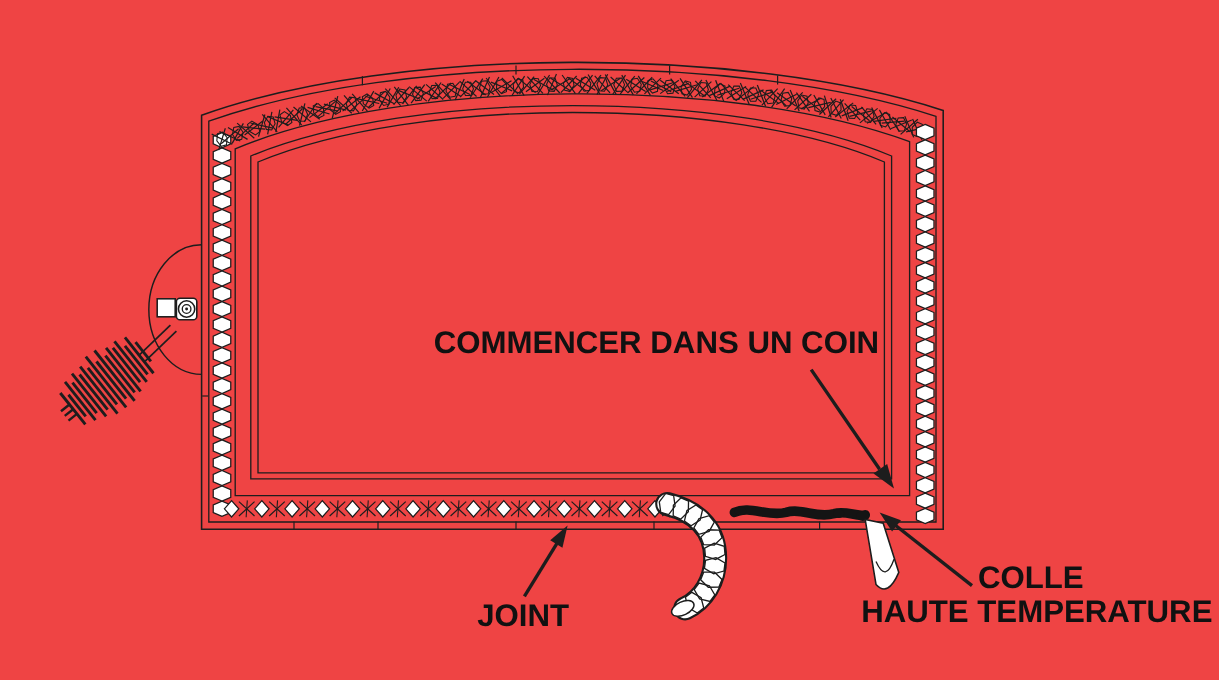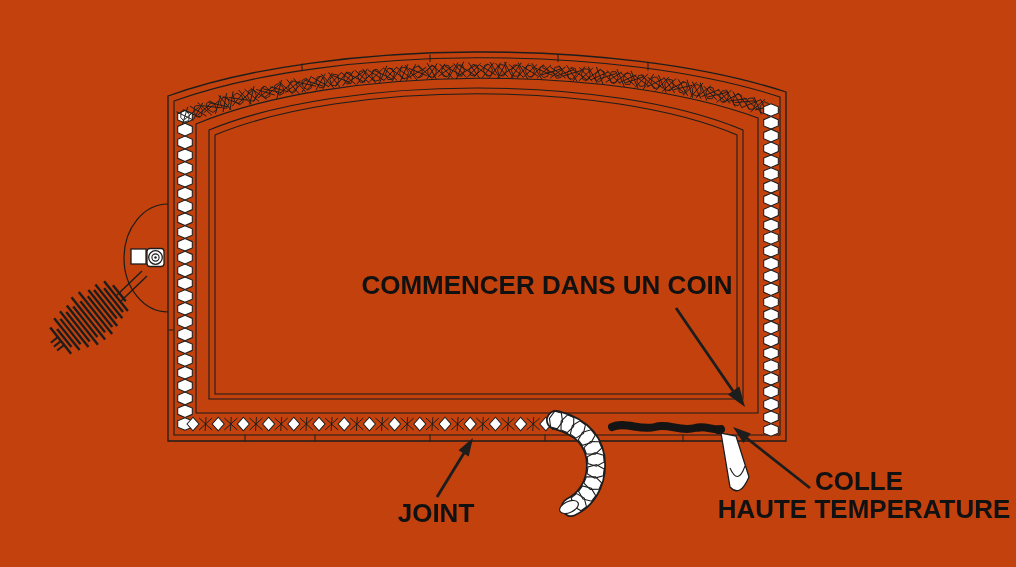--- a/index.html
+++ b/index.html
@@ -1,16 +1,16 @@
 <!DOCTYPE html>
 <html><head>
 <meta charset="utf-8">
 <style>
   html,body{margin:0;padding:0;background:#fff;}
-  .stage{position:relative;width:1016px;height:567px;background:#c2410c;overflow:hidden;}
+  .stage{position:relative;width:1016px;height:567px;background:#ef4444;overflow:hidden;}
   svg{display:block;}
   text.lbl{font-family:"Liberation Sans",sans-serif;font-weight:700;fill:#111;}
 </style>
 </head>
 <body>
 
 <div class="stage">
 <svg id="diagram" width="1016" height="567" viewBox="0 0 1016 567">
 
   <g stroke="#1d1d1d" fill="none" stroke-width="1.3">

